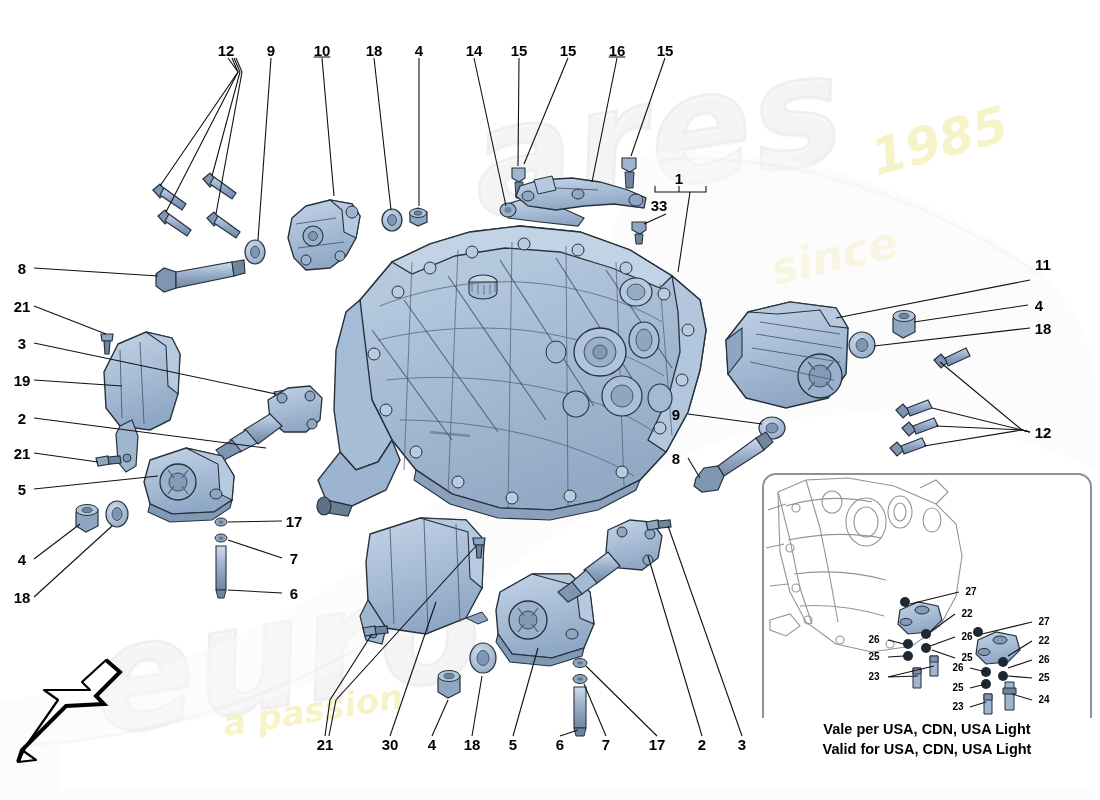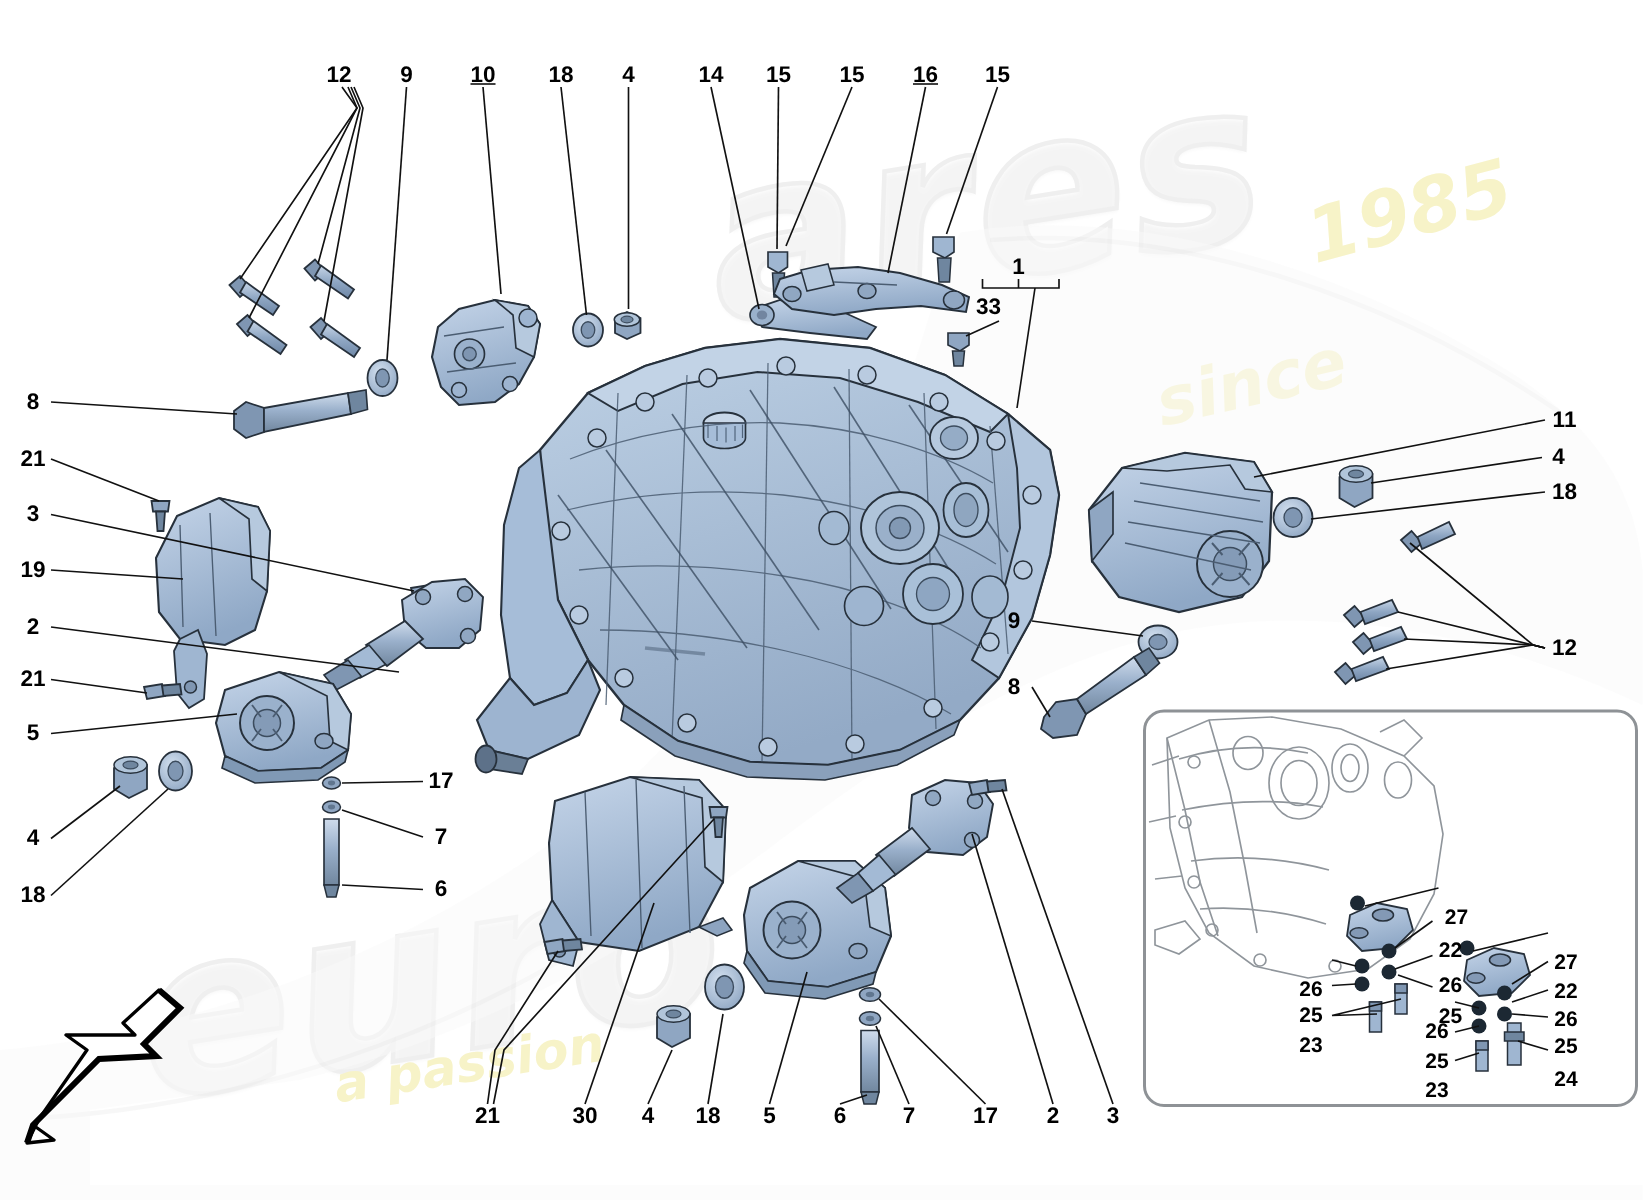--- a/index.html
+++ b/index.html
@@ -89,21 +89,21 @@
   .lbl {
     position: absolute;
     font-family: "Liberation Sans", sans-serif;
     font-weight: bold;
     font-size: 15px;
     color: #000000;
     line-height: 1;
     white-space: nowrap;
     transform: translate(-50%, -50%);
   }
-  .lbl.sm { font-size: 14px; margin-top: 19px; }
+  .lbl.sm { font-size: 10px; }
   
   #inset {
     position: absolute;
     left: 762px;
     top: 473px;
     width: 330px;
     height: 265px;
     border: 2px solid #8e9296;
     border-radius: 14px;
     background: transparent;
@@ -716,21 +716,21 @@
       <div class="lbl" style="left: 665px; top: 50px;">15</div>
       <div class="lbl" style="left: 22px; top: 268px;">8</div>
       <div class="lbl" style="left: 22px; top: 306px;">21</div>
       <div class="lbl" style="left: 22px; top: 343px;">3</div>
       <div class="lbl" style="left: 22px; top: 380px;">19</div>
       <div class="lbl" style="left: 22px; top: 418px;">2</div>
       <div class="lbl" style="left: 22px; top: 453px;">21</div>
       <div class="lbl" style="left: 22px; top: 489px;">5</div>
       <div class="lbl" style="left: 22px; top: 559px;">4</div>
       <div class="lbl" style="left: 22px; top: 597px;">18</div>
-      <div class="lbl" style="left: 1043px; top: 280px;">11</div>
+      <div class="lbl" style="left: 1043px; top: 264px;">11</div>
       <div class="lbl" style="left: 1039px; top: 305px;">4</div>
       <div class="lbl" style="left: 1043px; top: 328px;">18</div>
       <div class="lbl" style="left: 1043px; top: 432px;">12</div>
       <div class="lbl" style="left: 679px; top: 178px;">1</div>
       <div class="lbl" style="left: 659px; top: 205px;">33</div>
       <div class="lbl" style="left: 676px; top: 414px;">9</div>
       <div class="lbl" style="left: 676px; top: 458px;">8</div>
       <div class="lbl" style="left: 294px; top: 521px;">17</div>
       <div class="lbl" style="left: 294px; top: 558px;">7</div>
       <div class="lbl" style="left: 294px; top: 593px;">6</div>
@@ -755,14 +755,18 @@
       <div class="lbl sm" style="left: 1044px; top: 641px;">22</div>
       <div class="lbl sm" style="left: 1044px; top: 660px;">26</div>
       <div class="lbl sm" style="left: 1044px; top: 678px;">25</div>
       <div class="lbl sm" style="left: 1044px; top: 700px;">24</div>
       <div class="lbl sm" style="left: 958px; top: 668px;">26</div>
       <div class="lbl sm" style="left: 958px; top: 688px;">25</div>
       <div class="lbl sm" style="left: 958px; top: 707px;">23</div>
     </div>
 
   <div id="inset"></div>
+  <div class="inset-caption">
+    <div>Vale per USA, CDN, USA Light</div>
+    <div>Valid for USA, CDN, USA Light</div>
+  </div>
 
 </div>
 
 </body></html>

